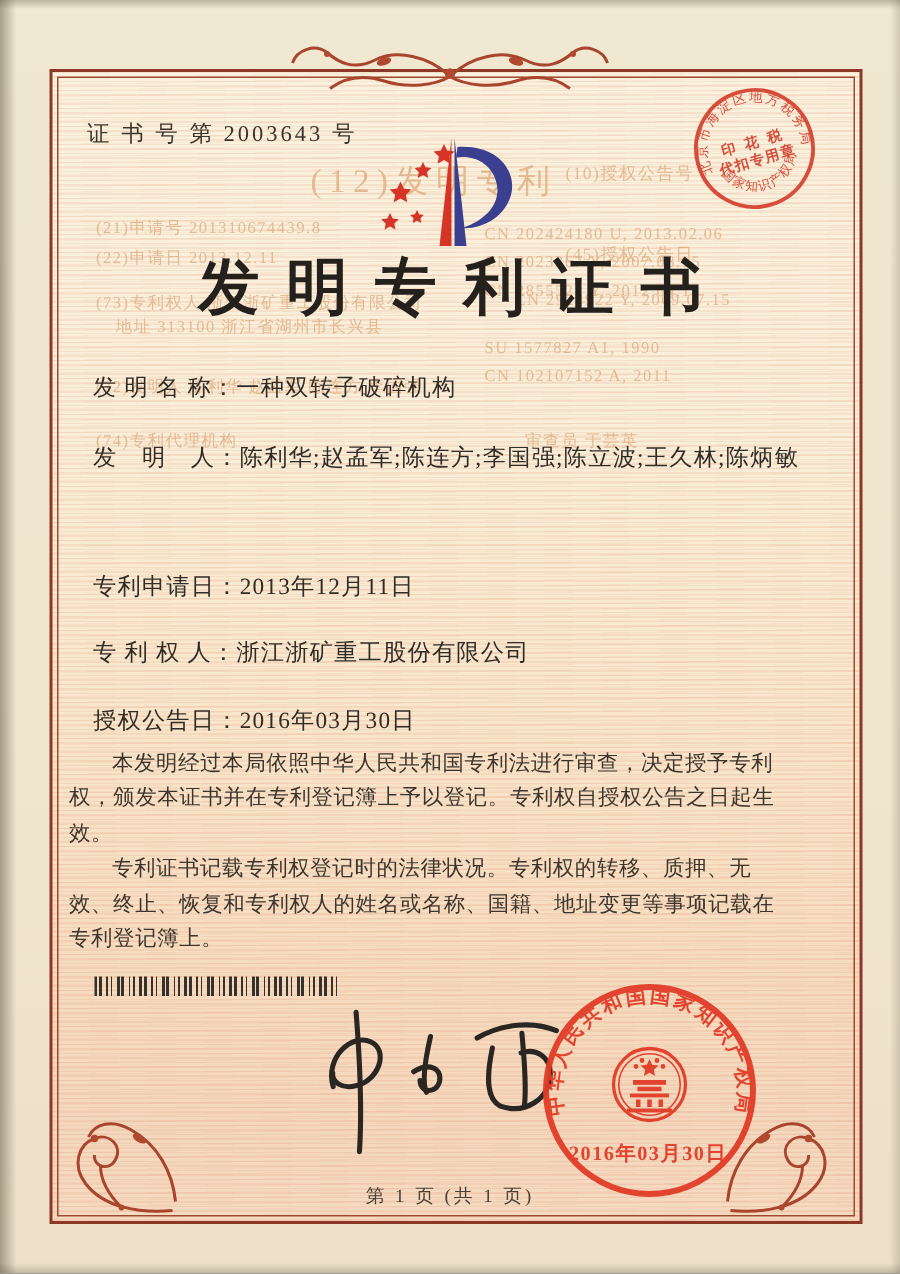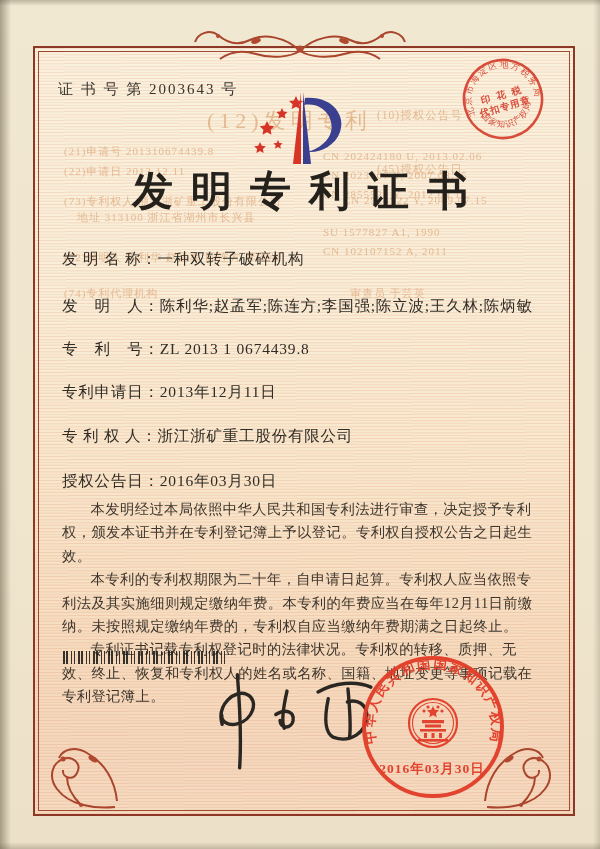--- a/index.html
+++ b/index.html
@@ -33,21 +33,21 @@
   .title{position:absolute;left:0;top:164px;width:100%;text-align:center;
     font-size:41px;font-weight:bold;letter-spacing:18px;text-indent:18px;color:#24201c;
     font-family:"Liberation Serif","DejaVu Serif",serif;}
 
   .logo{position:absolute;left:250px;top:90px;width:100px;height:96px;}
 
   .field-row{position:absolute;left:62px;width:490px;font-size:15.5px;line-height:22px;color:#302b25;letter-spacing:.8px;white-space:pre-wrap;}
   .field-label{white-space:pre-wrap;}
   .f0{top:248px;} .f1{top:295px;} .f2{top:338px;} .f3{top:381px;} .f4{top:425px;} .f5{top:470px;}
 
-  .body-text{position:absolute;left:62px;top:498px;width:481px;}
+  .body-text{position:absolute;left:46px;top:498px;width:481px;}
   .body-text p{margin:0;text-indent:2em;font-size:14.3px;line-height:23.4px;color:#3d352c;letter-spacing:.4px;}
 
   .barcode{position:absolute;left:63px;top:651px;width:165px;height:13px;opacity:.88;
     background:repeating-linear-gradient(90deg,#1c1b19 0 2px,transparent 2px 3px,#1c1b19 3px 5px,transparent 5px 8px,#1c1b19 8px 9px,transparent 9px 11px,#1c1b19 11px 12px,transparent 12px 15px);}
 
   .signatory{position:absolute;left:62px;top:696px;font-family:"Liberation Sans","DejaVu Sans",sans-serif;
     font-size:16px;font-weight:600;color:#2f2a25;letter-spacing:3px;line-height:28px;}
   .signature{position:absolute;left:192px;top:664px;width:195px;height:112px;transform:rotate(-2deg);}
 
   .tax-stamp{position:absolute;left:442px;top:38px;width:122px;height:122px;opacity:.92;transform:rotate(-16deg);}
@@ -160,28 +160,26 @@
     </g>
     <polygon points="51,2 43,74 51,74" fill="#d63426"></polygon>
     <polygon points="53,2 53,74 61,74" fill="#3a3f8f"></polygon>
     <path d="M55,8 C83,6 96,26 90,42 C85,56 70,63 58,62 C76,56 84,44 81,32 C78,19 66,13 54,15 Z" fill="#3a3f8f"></path>
   </svg>
 
   <div class="title">发明专利证书</div>
 
   <div class="field-row f0"><span class="field-label">发 明 名 称：</span><span>一种双转子破碎机构</span></div>
   <div class="field-row f1"><span class="field-label">发　明　人：</span><span>陈利华;赵孟军;陈连方;李国强;陈立波;王久林;陈炳敏</span></div>
-  <div class="field-row f2"><span class="field-label">专　利　号：</span><span>ZL 2013 1 0674439.8</span></div>
   <div class="field-row f3"><span class="field-label">专利申请日：</span><span>2013年12月11日</span></div>
   <div class="field-row f4"><span class="field-label">专 利 权 人：</span><span>浙江浙矿重工股份有限公司</span></div>
   <div class="field-row f5"><span class="field-label">授权公告日：</span><span>2016年03月30日</span></div>
 
   <div class="body-text">
     <p>本发明经过本局依照中华人民共和国专利法进行审查，决定授予专利权，颁发本证书并在专利登记簿上予以登记。专利权自授权公告之日起生效。</p>
-    <p>本专利的专利权期限为二十年，自申请日起算。专利权人应当依照专利法及其实施细则规定缴纳年费。本专利的年费应当在每年12月11日前缴纳。未按照规定缴纳年费的，专利权自应当缴纳年费期满之日起终止。</p>
     <p>专利证书记载专利权登记时的法律状况。专利权的转移、质押、无效、终止、恢复和专利权人的姓名或名称、国籍、地址变更等事项记载在专利登记簿上。</p>
   </div>
 
   <div class="barcode"></div>
 
 
   <svg class="signature" viewBox="0 0 195 112">
     <g stroke="#2a2622" stroke-width="3.4" fill="none" stroke-linecap="round" stroke-linejoin="round">
       <path d="M30,58 C25,38 44,23 56,29 C68,35 61,55 45,58 C36,60 29,55 30,49"></path>
       <path d="M47,9 C48,32 49,72 46,102"></path>
@@ -213,14 +211,15 @@
       <rect x="-8" y="-2.5" width="16" height="3" stroke="none"></rect>
       <rect x="-13" y="2" width="26" height="2.6" stroke="none"></rect>
       <rect x="-9" y="6" width="3" height="5" stroke="none"></rect>
         <rect x="-1.5" y="6" width="3" height="5" stroke="none"></rect>
         <rect x="6" y="6" width="3" height="5" stroke="none"></rect>
       <rect x="-15" y="12" width="30" height="2.6" stroke="none"></rect>
     </g>
     <text x="-1" y="46" text-anchor="middle" font-size="13.5" font-weight="bold" fill="#e23c28" letter-spacing="1" font-family="Liberation Serif,serif">2016年03月30日</text>
   </svg>
 
+  <div class="footer">第 1 页 (共 1 页)</div>
 
 </div>
 
 </body></html>

